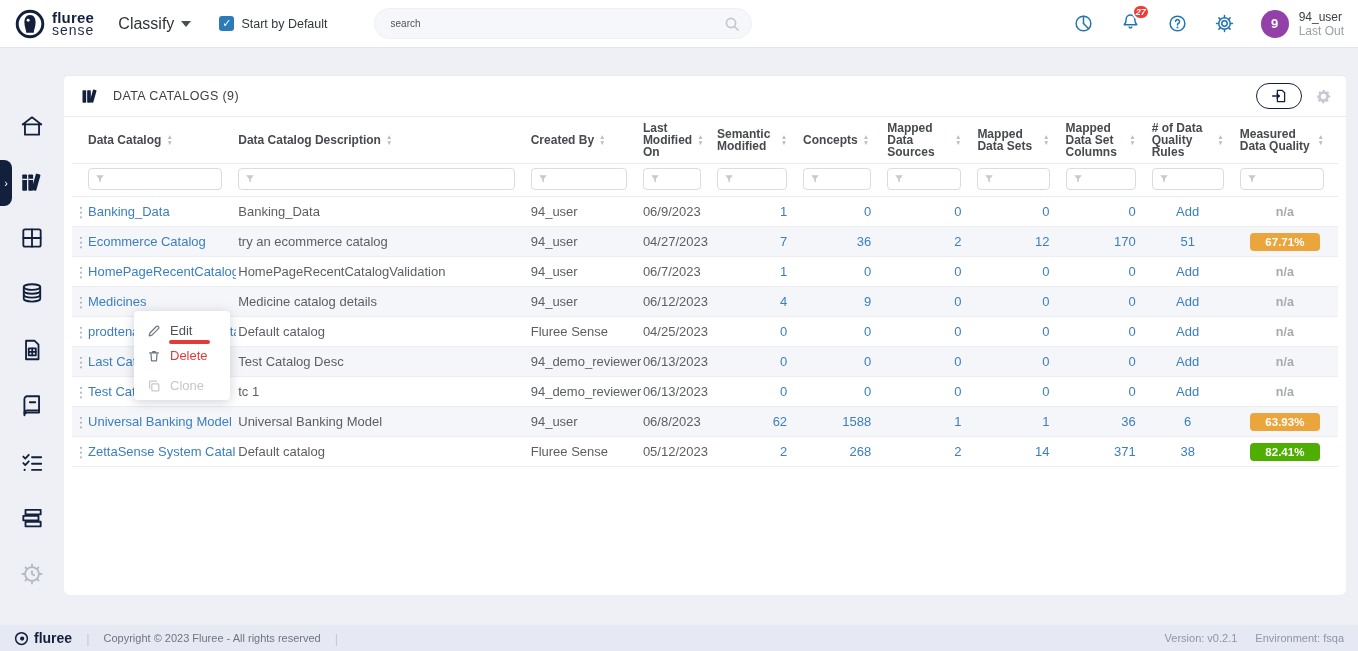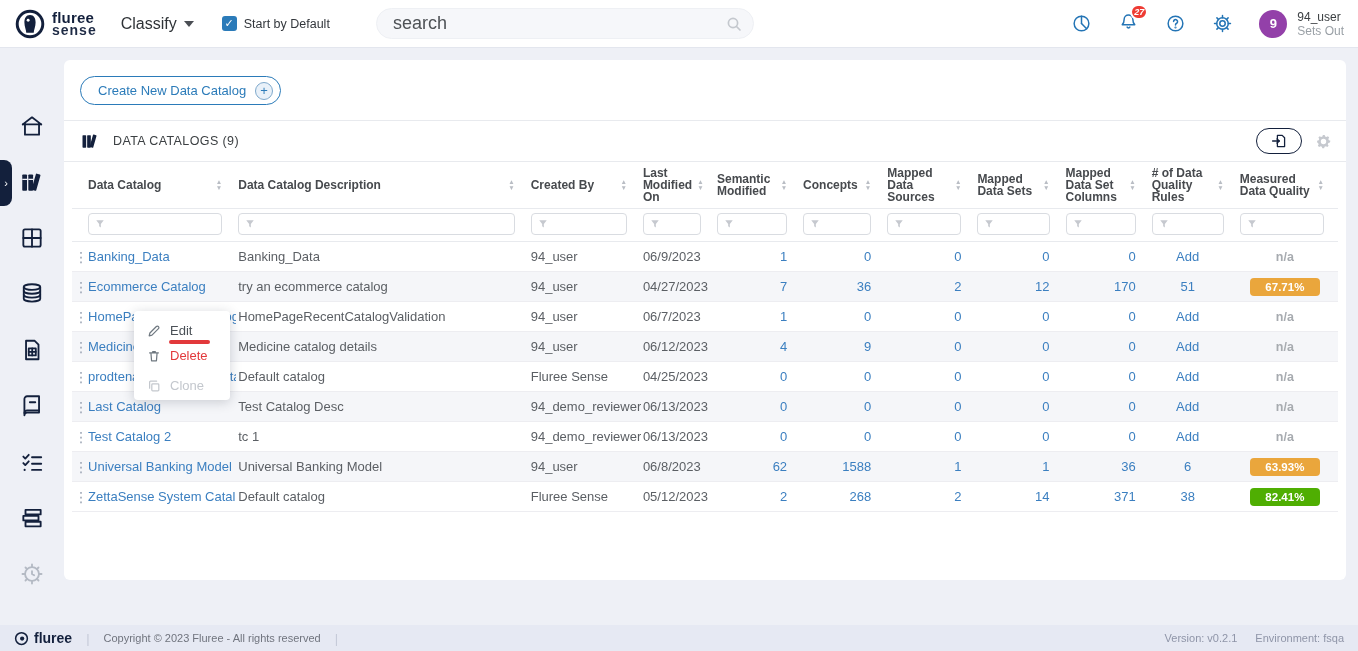--- a/index.html
+++ b/index.html
@@ -5,27 +5,27 @@
   *{margin:0;padding:0;box-sizing:border-box;}
   html,body{width:1358px;height:651px;}
   body{font-family:"Liberation Sans",sans-serif;background:#eef0f6;position:relative;overflow:hidden;color:#3f4246;}
 
   
   .topbar{position:absolute;top:0;left:0;right:0;height:48px;background:#fff;border-bottom:1px solid #e3e6ee;display:flex;align-items:center;padding:0 14px;z-index:6;}
   .brand{display:flex;align-items:center;gap:6px;cursor:pointer;}
   .brand svg{width:32px;height:32px;color:#13203c;}
   .brand-text{display:flex;flex-direction:column;line-height:13px;color:#13203c;}
   .brand-text .b1{font-weight:bold;font-size:15px;letter-spacing:.2px;}
-  .brand-text .b2{font-size:14px;letter-spacing:1px;font-weight:700;opacity:.95;}
+  .brand-text .b2{font-size:14px;letter-spacing:1px;font-weight:400;opacity:.95;}
   .nav-dd{display:flex;align-items:center;gap:7px;margin-left:24px;font-size:16px;color:#2f3337;cursor:pointer;}
   .caret{width:0;height:0;border-left:5px solid transparent;border-right:5px solid transparent;border-top:6px solid #4a4e54;}
   .sbd{display:flex;align-items:center;gap:7px;margin-left:28px;font-size:12.5px;color:#33373c;cursor:pointer;}
   .cb{width:15px;height:15px;border-radius:3px;background:#2b7bb9;color:#fff;font-size:11px;display:flex;align-items:center;justify-content:center;}
   .search{position:relative;margin-left:46px;width:378px;height:31px;background:#f6f7fa;border:1px solid #eef0f4;border-radius:16px;}
-  .search input{width:100%;height:100%;background:transparent;border:0;outline:none;padding:0 36px 0 16px;font-size:18px;color:#3c4043;font-family:inherit;}
+  .search input{width:100%;height:100%;background:transparent;border:0;outline:none;padding:0 36px 0 16px;font-size:10px;color:#3c4043;font-family:inherit;}
   .search input::placeholder{color:#4e5256;opacity:1;}
   .search .mag{position:absolute;right:11px;top:7px;width:16px;height:16px;color:#c4c8ce;}
   .top-actions{margin-left:auto;display:flex;align-items:center;gap:26px;}
   .ticon{width:21px;height:21px;color:#2374b5;cursor:pointer;}
   .bell-wrap{position:relative;}
   .nbadge{position:absolute;top:-7px;right:-9px;min-width:17px;height:16px;border-radius:9px;background:#ee3b33;border:2px solid #fff;color:#fff;font-size:9px;font-weight:bold;font-style:italic;display:flex;align-items:center;justify-content:center;padding:0 2px;}
   .avatar{width:28px;height:28px;border-radius:50%;background:#9340a9;color:#fff;font-size:13px;font-weight:bold;display:flex;align-items:center;justify-content:center;cursor:pointer;}
   .userbox{display:flex;flex-direction:column;line-height:14px;font-size:12px;margin-left:-16px;}
   .userbox .uname{color:#3c4043;}
   .userbox .uout{color:#9aa0a6;cursor:pointer;}
@@ -47,21 +47,21 @@
   .tbl-head .lft{display:flex;align-items:center;gap:13px;color:#3c4043;font-size:12.5px;letter-spacing:.4px;}
   .tbl-head .lft svg{width:20px;height:20px;color:#13203c;}
   .tbl-head .rgt{display:flex;align-items:center;gap:13px;}
   .export-btn{width:46px;height:26px;border-radius:14px;border:1.5px solid #13203c;background:#fff;display:flex;align-items:center;justify-content:center;cursor:pointer;color:#13203c;}
   .export-btn svg{width:16px;height:16px;}
   .tbl-gear{width:17px;height:17px;color:#c6c9cf;cursor:pointer;}
 
   
   table{border-collapse:collapse;table-layout:fixed;width:1266px;margin:0 8px;}
   th{text-align:left;font-size:12px;color:#474a4e;padding:5px 14px 5px 2px;border-bottom:1px solid #e8eaee;height:42px;vertical-align:middle;}
-  .hw{display:flex;align-items:center;gap:5px;justify-content:space-between;}
+  .hw{display:flex;align-items:center;gap:5px;}
   .hl{font-weight:bold;line-height:12px;}
   .sort{display:flex;flex-direction:column;color:#b9bdc4;cursor:pointer;}
   .sort i{font-style:normal;font-size:6.5px;line-height:6px;}
   #filter-row td{padding:4px 14px 6px 2px;border-bottom:1px solid #e8eaee;}
   .filt{height:22px;border:1px solid #d9dce1;border-radius:4px;display:flex;align-items:center;padding-left:6px;background:#fff;}
   .fun{width:10px;height:10px;fill:#c6c9cf;flex:none;}
   .filt input{border:0;outline:none;width:100%;min-width:0;height:18px;background:transparent;font-family:inherit;font-size:12px;padding:0 4px;}
   tbody td{font-size:13px;color:#5b5f64;height:30px;padding:0 14px 0 2px;border-bottom:1px solid #ededf1;white-space:nowrap;overflow:hidden;}
   tbody tr:nth-child(even){background:#f5f6f9;}
   a.link,.num a{color:#3b7fc0;text-decoration:none;cursor:pointer;}
@@ -143,21 +143,21 @@
         <circle cx="12" cy="16.6" r=".4" fill="currentColor"></circle>
     </svg>
     <svg class="ticon ic" viewBox="0 0 24 24">
       <circle cx="12" cy="12" r="3.1"></circle>
         <circle cx="12" cy="12" r="6.6"></circle>
       <path d="M12 2.9v2.5M12 18.6v2.5M2.9 12h2.5M18.6 12h2.5M5.6 5.6l1.7 1.7M16.7 16.7l1.7 1.7M5.6 18.4l1.7-1.7M16.7 7.3l1.7-1.7"></path>
     </svg>
     <div class="avatar">9</div>
     <div class="userbox">
       <span class="uname">94_user</span>
-      <span class="uout">Sets Out</span>
+      <span class="uout">Last Out</span>
     </div>
   </div>
 </header>
 
 <div class="active-marker">›</div>
 <nav class="sidebar">
   <div class="sitem">
     <svg viewBox="0 0 24 24" class="ic">
       <path d="M3.5 10.5L12 4l8.5 6.5"></path>
         <path d="M5.5 9.8V20h13V9.8"></path>
@@ -224,24 +224,20 @@
       <circle cx="12" cy="12" r="6.4"></circle>
       <path d="M12 3.2v2.2M12 18.6v2.2M3.2 12h2.2M18.6 12h2.2M6 6l1.5 1.5M16.5 16.5L18 18M6 18l1.5-1.5M16.5 7.5L18 6"></path>
       <path d="M12 9.4V12l2 1.2"></path>
     </svg>
   </div>
 </nav>
 
 <div class="main">
 
   <section class="card">
-    <button class="create-btn">
-      <span>Create New Data Catalog</span>
-      <span class="plus">+</span>
-    </button>
 
     <div class="tbl-head">
       <div class="lft">
         <svg viewBox="0 0 24 24">
           <g fill="currentColor" stroke="none">
             <rect x="3" y="5" width="4.4" height="15" rx="0.8"></rect>
             <rect x="8.6" y="5" width="4.4" height="15" rx="0.8"></rect>
             <rect x="13.6" y="4.4" width="4.4" height="15.6" rx="0.8" transform="rotate(16 15.8 12)"></rect>
           </g>
         </svg>

